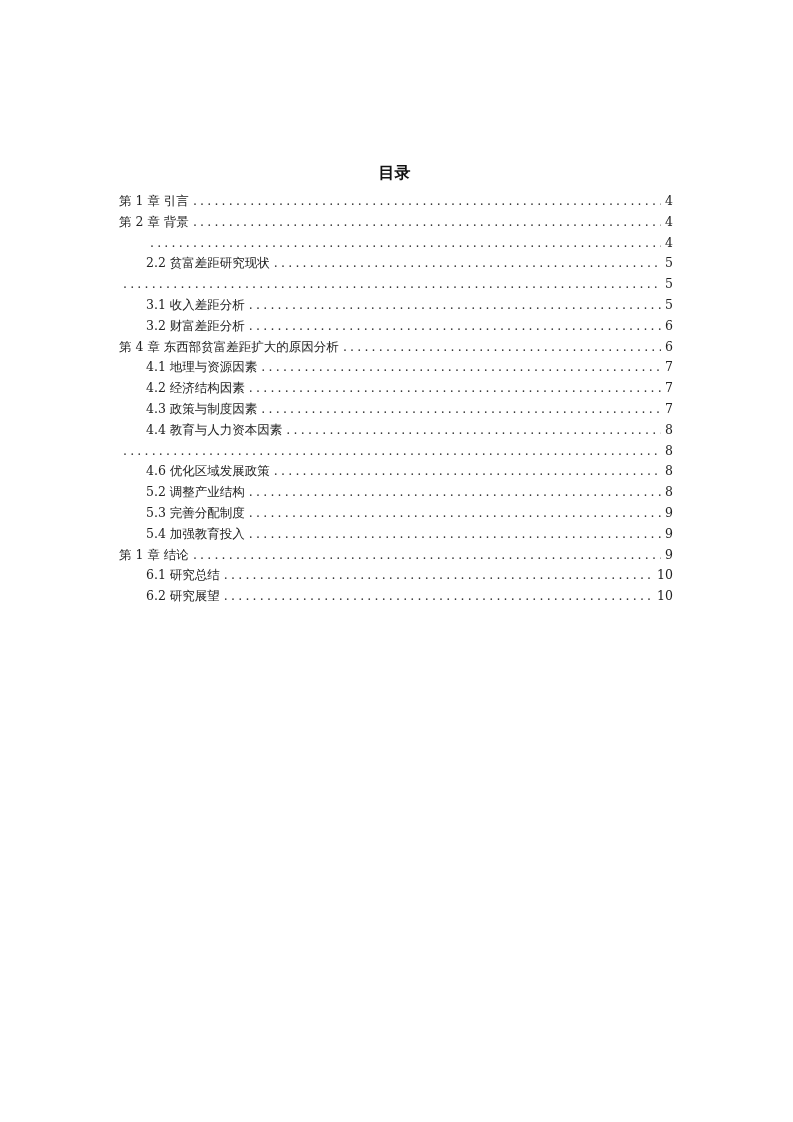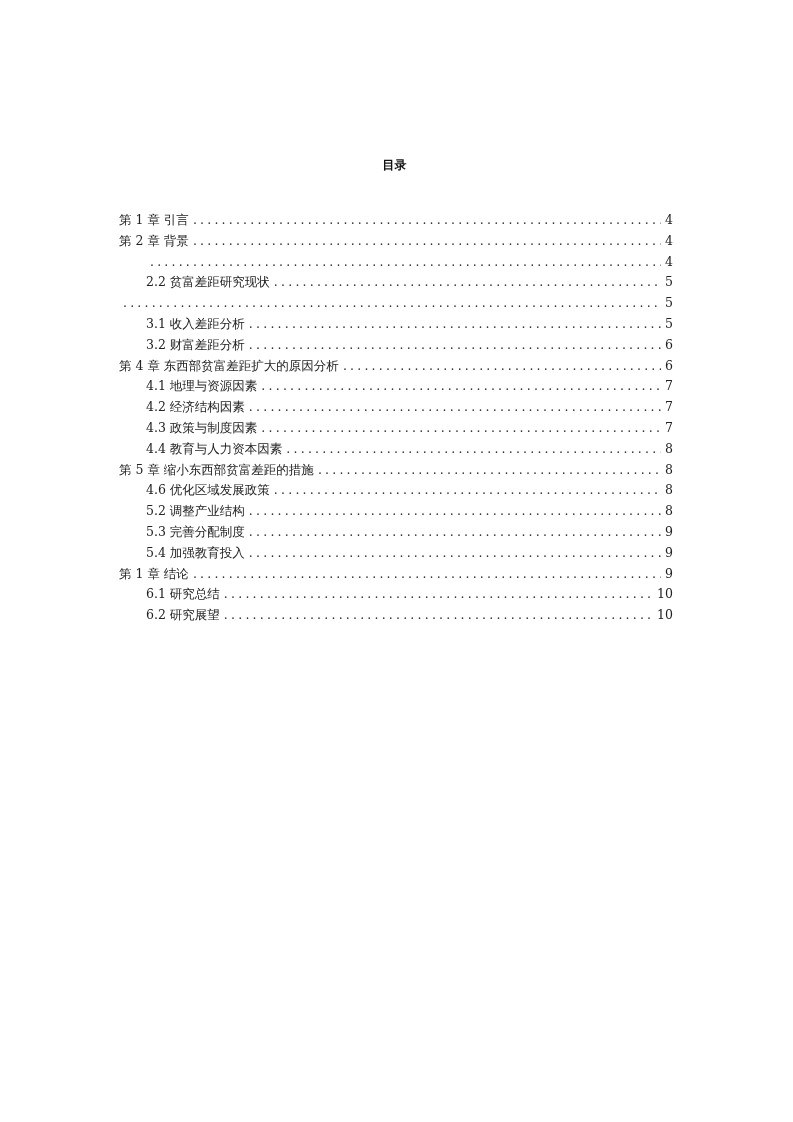--- a/index.html
+++ b/index.html
@@ -1,20 +1,20 @@
 <!DOCTYPE html>
 <html><head>
   <meta charset="utf-8">
   <style>
     html, body { margin: 0; padding: 0; background: #ffffff; }
     body { width: 793px; height: 1122px; position: relative; overflow: hidden;
            font-family: "DejaVu Serif", serif; color: #222; }
-    .title { position: absolute; top: 157px; left: 0; width: 789px; text-align: center;
-             font-family: "DejaVu Sans", sans-serif; font-weight: bold; font-size: 12px; color: #111; }
-    .toc { position: absolute; top: 191px; left: 119px; width: 554px; margin-top: 19px; }
+    .title { position: absolute; top: 163px; left: 0; width: 789px; text-align: center;
+             font-family: "DejaVu Sans", sans-serif; font-weight: bold; font-size: 16px; color: #111; }
+    .toc { position: absolute; top: 191px; left: 119px; width: 554px; }
     .entry { display: flex; align-items: baseline; height: 20.8px; line-height: 20.8px; font-size: 12.5px; }
     .entry.sub { padding-left: 27px; }
     .label { white-space: nowrap; }
     .dots { flex: 1; overflow: hidden; white-space: nowrap; margin: 0 4px; letter-spacing: 3.2px; color: #333; }
     .dots::before { content: "........................................................................................................................................................"; }
     .page { white-space: nowrap; min-width: 8px; text-align: right; }
   </style>
 </head>
 <body>
 
@@ -73,21 +73,20 @@
       <span class="label">4.3  政策与制度因素</span>
       <span class="dots"></span>
       <span class="page">7</span>
     </div>
   <div class="entry sub">
       <span class="label">4.4  教育与人力资本因素</span>
       <span class="dots"></span>
       <span class="page">8</span>
     </div>
   <div class="entry">
-      <span class="label">第 5 章  缩小东西部贫富差距的措施</span>
       <span class="dots"></span>
       <span class="page">8</span>
     </div>
   <div class="entry sub">
       <span class="label">4.6  优化区域发展政策</span>
       <span class="dots"></span>
       <span class="page">8</span>
     </div>
   <div class="entry sub">
       <span class="label">5.2  调整产业结构</span>

